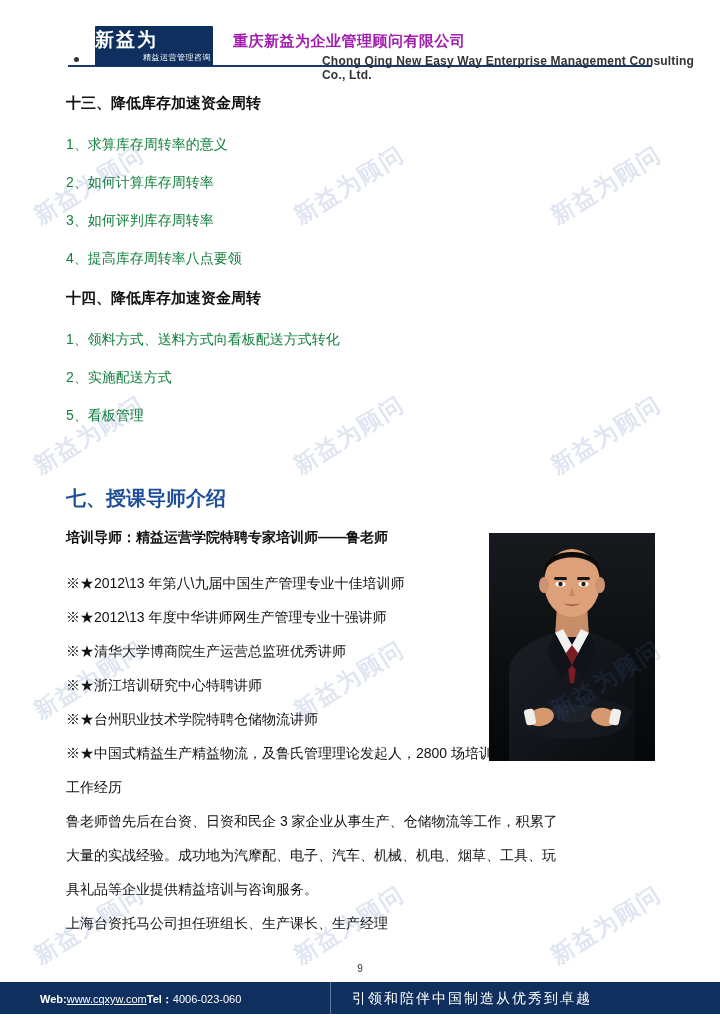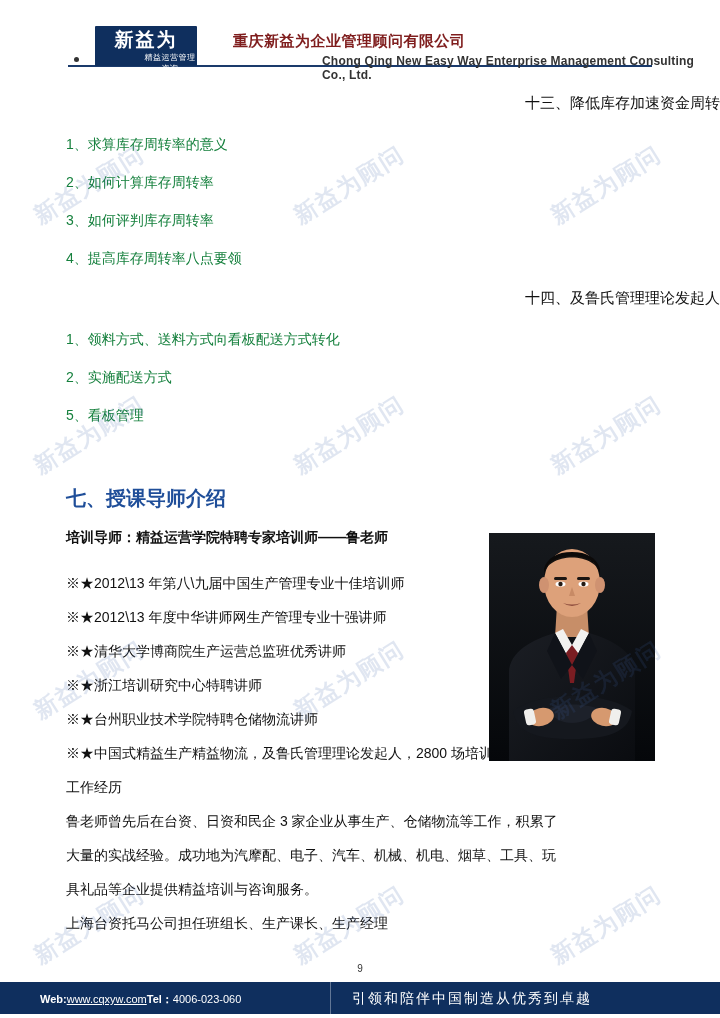--- a/index.html
+++ b/index.html
@@ -40,25 +40,25 @@
     top: 57px;
     width: 5px;
     height: 5px;
     border-radius: 50%;
     background: #333;
   }
   .logo-box {
     position: absolute;
     left: 95px;
     top: 26px;
-    width: 102px;
+    width: 118px;
     height: 40px;
     background: #0f2f5e;
     color: #ffffff;
-    text-align: center;
+    text-align: left;
     border-radius: 1px;
   }
   .logo-main {
     font-size: 19px;
     font-weight: bold;
     letter-spacing: 2px;
     line-height: 24px;
     padding-top: 2px;
     color: #ffffff;
   }
@@ -68,21 +68,21 @@
     line-height: 11px;
     color: #ffffff;
     padding-left: 48px;
   }
   .company-cn {
     position: absolute;
     left: 233px;
     top: 32px;
     font-size: 15px;
     font-weight: bold;
-    color: #7f1d1d;
+    color: #a21caf;
     letter-spacing: 0.5px;
   }
   .company-en {
     position: absolute;
     left: 322px;
     top: 54px;
     font-size: 12px;
     color: #333;
     letter-spacing: 0.2px;
     font-weight: bold;
@@ -90,24 +90,23 @@
 
   
   .content {
     position: absolute;
     left: 0;
     top: 80px;
     width: 720px;
   }
   .h-sec {
     font-size: 15px;
-    font-weight: normal;
+    font-weight: bold;
     color: #111;
     margin: 0 0 0 66px;
-    text-align: right;
   }
   .line {
     font-size: 14px;
     color: #15803d;
     margin-left: 66px;
   }
 
   .blue-head {
     font-size: 20px;
     font-weight: bold;
@@ -221,21 +220,21 @@
     <div style="height:23px"></div>
     <div class="line">1、求算库存周转率的意义</div>
     <div style="height:20px"></div>
     <div class="line">2、如何计算库存周转率</div>
     <div style="height:20px"></div>
     <div class="line">3、如何评判库存周转率</div>
     <div style="height:20px"></div>
     <div class="line">4、提高库存周转率八点要领</div>
 
     <div style="height:21px"></div>
-    <div class="h-sec">十四、及鲁氏管理理论发起人</div>
+    <div class="h-sec">十四、降低库存加速资金周转</div>
     <div style="height:23px"></div>
     <div class="line">1、领料方式、送料方式向看板配送方式转化</div>
     <div style="height:20px"></div>
     <div class="line">2、实施配送方式</div>
     <div style="height:20px"></div>
     <div class="line">5、看板管理</div>
 
     <div style="height:60px"></div>
     <div class="blue-head">七、授课导师介绍</div>
     <div style="height:17px"></div>

